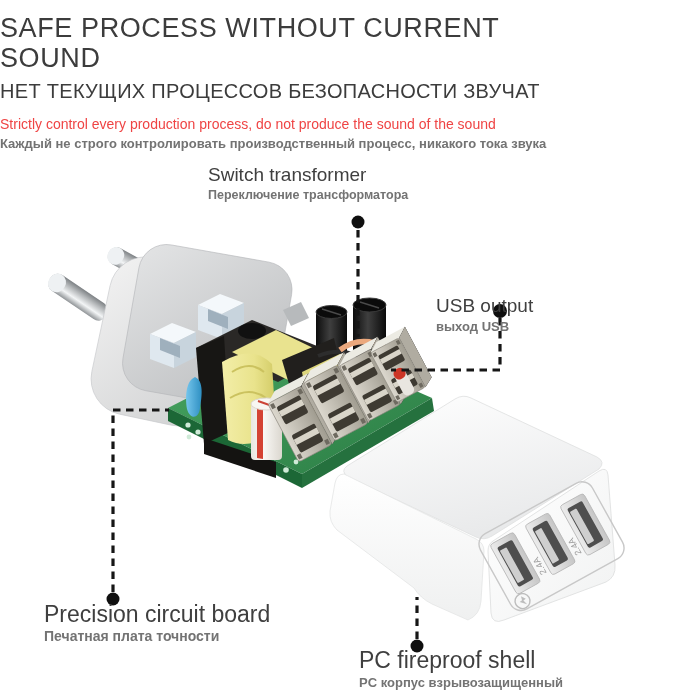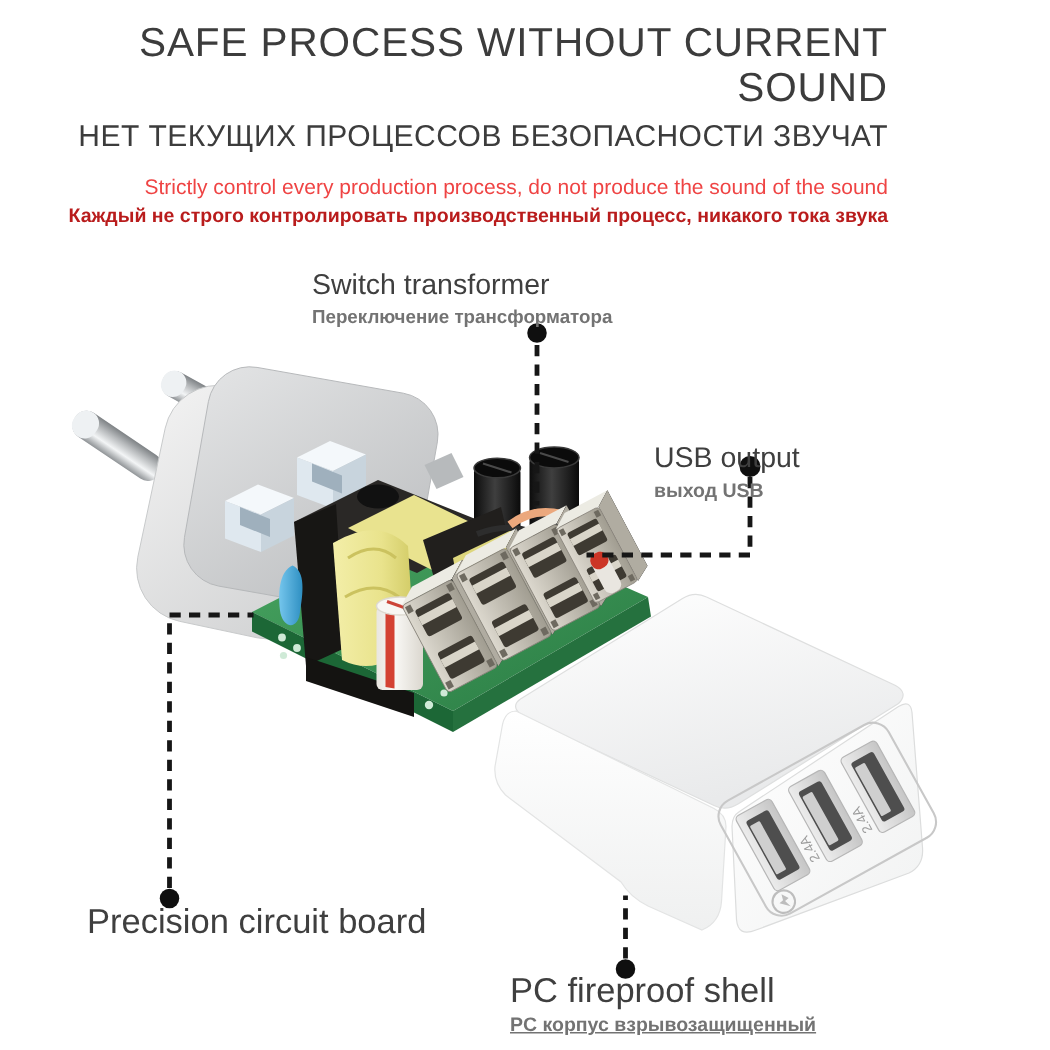--- a/index.html
+++ b/index.html
@@ -2,25 +2,25 @@
 <html><head>
 <meta charset="utf-8">
 <style>
   html,body{margin:0;padding:0;}
   body{
     width:700px;height:700px;position:relative;overflow:hidden;
     background:#ffffff;font-family:"Liberation Sans",sans-serif;
     -webkit-font-smoothing:antialiased;
   }
   
-  .header{position:absolute;top:0;left:0;width:592px;text-align:right;color:#3c3c3c;}
+  .header{position:absolute;top:0;left:0;width:592px;text-align:left;color:#3c3c3c;}
   .title{font-size:27px;font-weight:400;letter-spacing:.6px;margin:13px 0 0;line-height:30px;}
   .subtitle{font-size:20px;font-weight:400;letter-spacing:.3px;margin:7px 0 0;line-height:23px;}
   .tagline-en{font-size:14px;font-weight:400;color:#ef4444;margin:13px 0 0;line-height:17px;}
-  .tagline-ru{font-size:13px;font-weight:700;color:#b91c1c;margin:3px 0 0;line-height:16px;}
+  .tagline-ru{font-size:13px;font-weight:700;color:#737373;margin:3px 0 0;line-height:16px;}
   
   .callout{position:absolute;color:#3f3f3f;white-space:nowrap;}
   .callout .en{font-size:19px;line-height:21px;}
   .callout .ru{font-size:12.5px;font-weight:700;color:#737373;line-height:15px;margin-top:3px;}
   .callout.large .en{font-size:23px;line-height:25px;}
   .callout.large .ru{font-size:14px;margin-top:2px;}
   #stage{position:absolute;left:0;top:0;width:700px;height:700px;}
 </style>
 </head>
 <body>
@@ -239,30 +239,31 @@
   </g>
 </svg>
 
 <div class="header">
   <div class="title">SAFE PROCESS WITHOUT CURRENT SOUND</div>
   <div class="subtitle">НЕТ ТЕКУЩИХ ПРОЦЕССОВ БЕЗОПАСНОСТИ ЗВУЧАТ</div>
   <div class="tagline-en">Strictly control every production process, do not produce the sound of the sound</div>
   <div class="tagline-ru">Каждый не строго контролировать производственный процесс, никакого тока звука</div>
 </div>
 
-<div class="callout" style="left:208px;top:180px;">
+<div class="callout" style="left:208px;top:164px;">
   <div class="en">Switch transformer</div>
   <div class="ru">Переключение трансформатора</div>
 </div>
 
 <div class="callout" style="left:436px;top:263px;margin-top:32px;">
   <div class="en">USB output</div>
   <div class="ru" style="font-size:13px;">выход USB</div>
 </div>
 
-<div class="callout large" style="left:44px;top:602px;margin-left:14px;">
+<div class="callout large" style="left:44px;top:602px;">
   <div class="en">Precision circuit board</div>
-</div>
-
-<div class="callout large" style="left:340px;top:648px;">
+  <div class="ru">Печатная плата точности</div>
+</div>
+
+<div class="callout large" style="left:359px;top:648px;">
   <div class="en">PC fireproof shell</div>
-  <div class="ru" style="font-size:13px;text-decoration:underline;">PC корпус взрывозащищенный</div>
+  <div class="ru" style="font-size:13px;">PC корпус взрывозащищенный</div>
 </div>
 
 </body></html>

